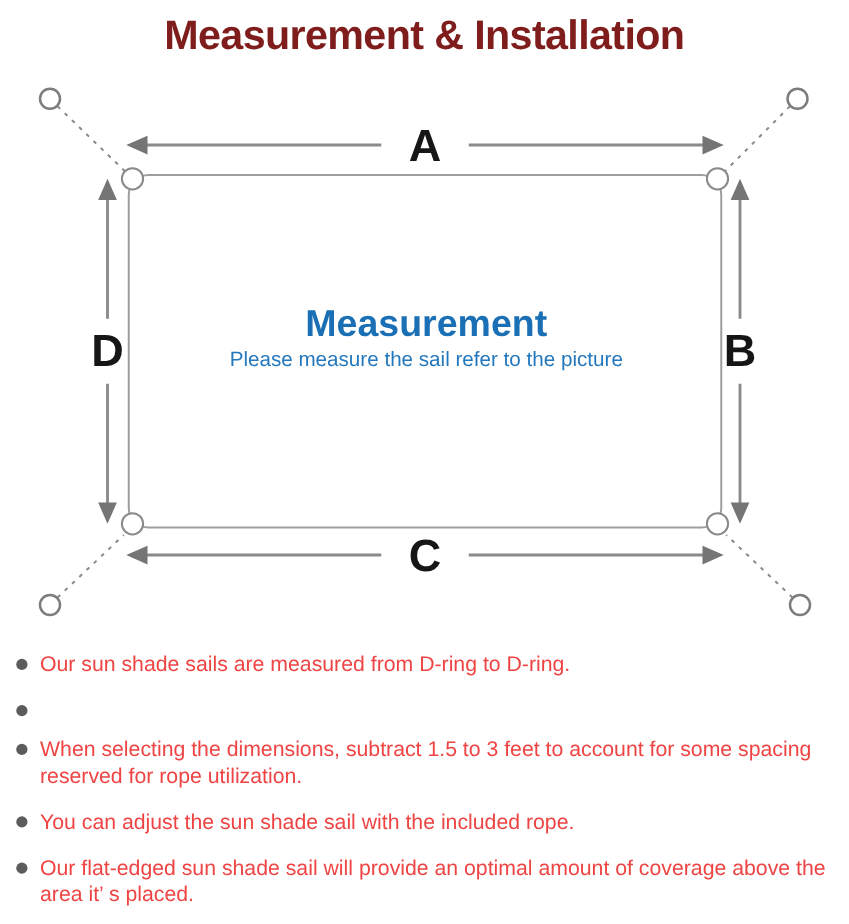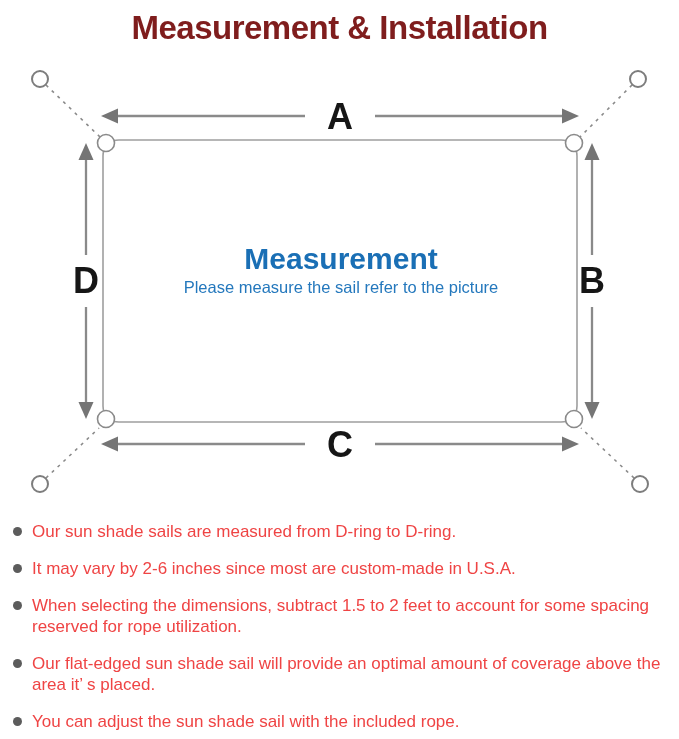--- a/index.html
+++ b/index.html
@@ -140,29 +140,28 @@
     <text class="center-subtitle" x="341" y="246" text-anchor="middle">Please measure the sail refer to the picture</text>
   </svg>
 
   <ul class="notes">
     <li>
       <span class="dot"></span>
       <span class="note-text">Our sun shade sails are measured from D-ring to D-ring.</span>
     </li>
     <li>
       <span class="dot"></span>
-      <span class="note-text">It may vary by 2-6 inches since most are custom-made in U.S.A.</span>
     </li>
     <li>
       <span class="dot"></span>
-      <span class="note-text">When selecting the dimensions, subtract 1.5 to 2 feet to account for some spacing reserved for rope utilization.</span>
+      <span class="note-text">When selecting the dimensions, subtract 1.5 to 3 feet to account for some spacing reserved for rope utilization.</span>
+    </li>
+    <li>
+      <span class="dot"></span>
+      <span class="note-text">You can adjust the sun shade sail with the included rope.</span>
     </li>
     <li>
       <span class="dot"></span>
       <span class="note-text">Our flat-edged sun shade sail will provide an optimal amount of coverage above the area it’ s placed.</span>
-    </li>
-    <li>
-      <span class="dot"></span>
-      <span class="note-text">You can adjust the sun shade sail with the included rope.</span>
     </li>
   </ul>
 
 </div>
 
 </body></html>

